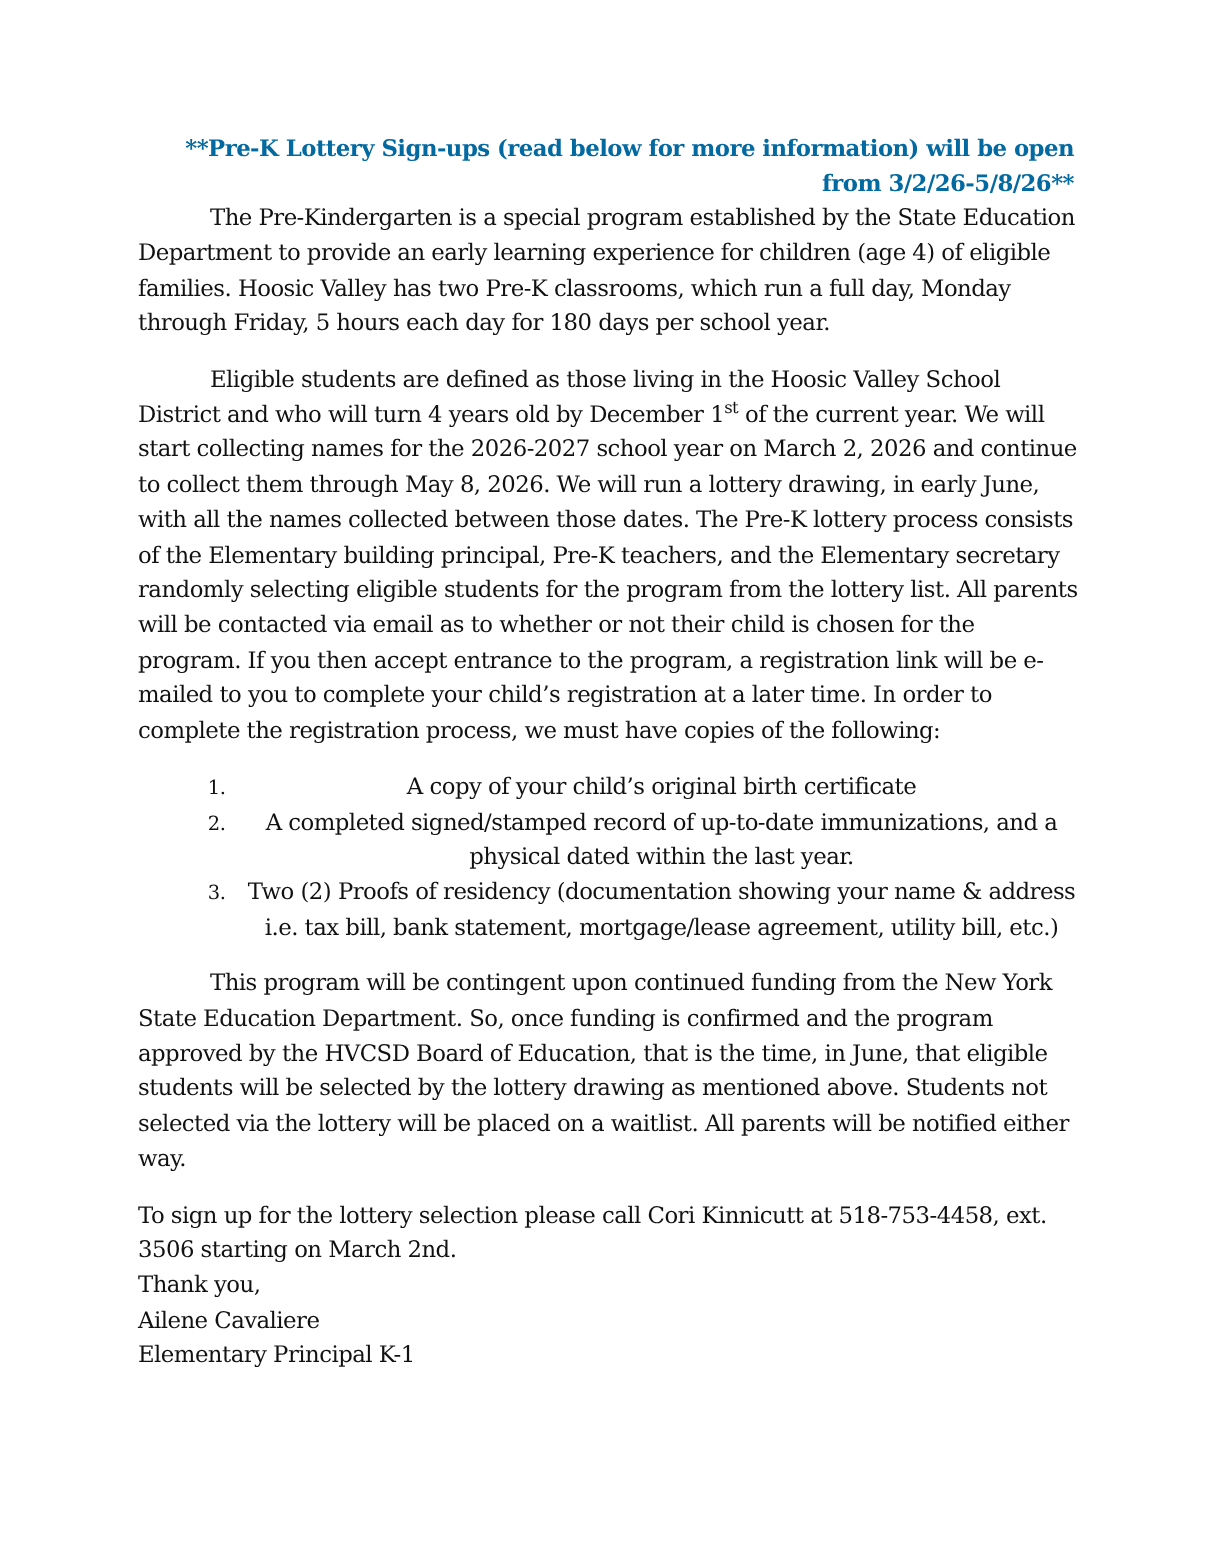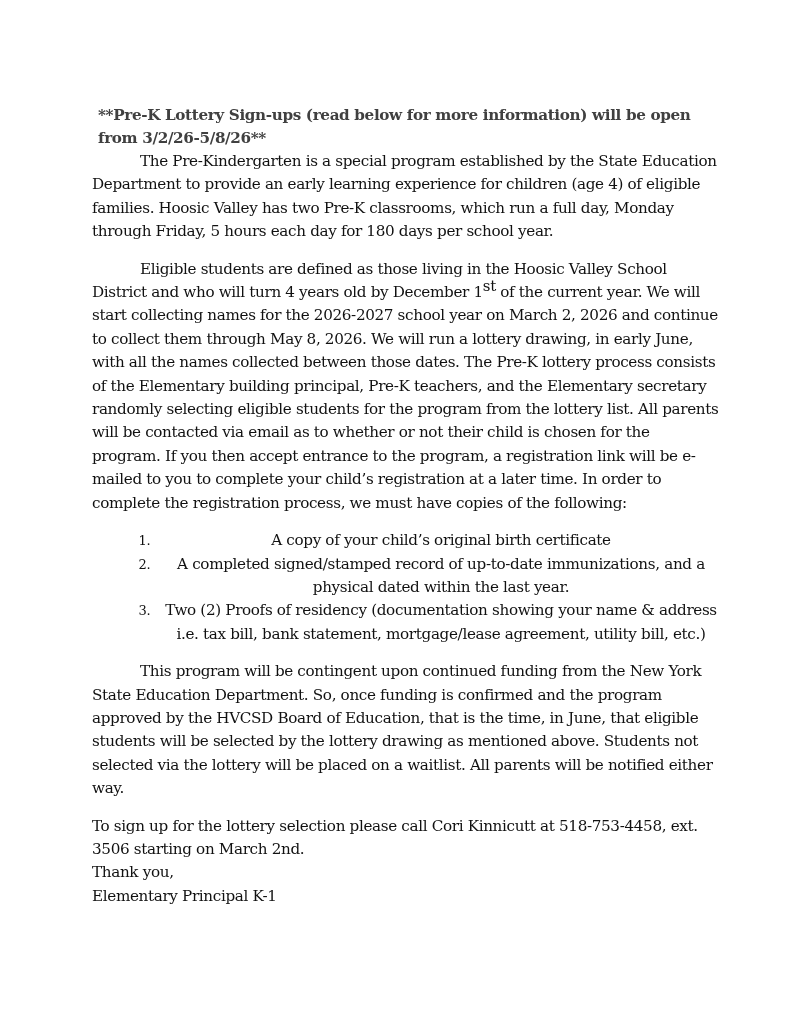--- a/index.html
+++ b/index.html
@@ -18,24 +18,24 @@
     .page {
       position: absolute;
       left: 92px;
       top: 88px;
       width: 630px;
       font-size: 15.2px;
       line-height: 23.4px;
       letter-spacing: -0.35px;
     }
     .heading {
-      color: #404040;
+      color: #0369a1;
       font-weight: bold;
-      text-align: left;
-      margin: 16px 0 0 0;
+      text-align: right;
+      margin: 0 0 0 0;
       padding: 0 6px;
       line-height: 23px;
     }
     p {
       margin: 0;
     }
     .indent { text-indent: 48px; }
     .para-gap { margin-top: 14px; }
     ol {
       margin: 14px 0 0 0;
@@ -43,21 +43,21 @@
     }
     ol li {
       padding-left: 6px;
       text-align: center;
     }
     ol li::marker {
       font-size: 13px;
     }
     b { font-weight: normal; }
     sup {
-      font-size: 15px;
+      font-size: 11px;
       line-height: 0;
       vertical-align: 6px;
     }
     .signature { }
   </style>
 </head>
 <body>
 
 <div class="page">
 
@@ -72,16 +72,17 @@
     <li>A completed signed/stamped record of up-to-date immunizations, and a physical dated within the last year.</li>
     <li>Two (2) Proofs of residency (documentation showing your name &amp; address i.e. tax bill, bank statement, mortgage/lease agreement, utility bill, etc.)</li>
   </ol>
 
   <p class="indent para-gap">This program will be contingent upon continued funding from the New York State Education Department.  So, once funding is confirmed and the program approved by the HVCSD Board of Education, that is the time, in June, that eligible students will be selected by the lottery drawing as mentioned above.  Students not selected via the lottery will be placed on a waitlist.  All parents will be notified either way.</p>
 
   <p class="para-gap"><span>To sign up for the lottery selection please call Cori Kinnicutt at 518-753-4458, ext. 3506 </span><b>starting on March 2nd</b><span>.</span></p>
 
   <div class="signature">
     <p>Thank you,</p>
+    <p>Ailene Cavaliere</p>
     <p>Elementary Principal K-1</p>
   </div>
 
 </div>
 
 </body></html>

